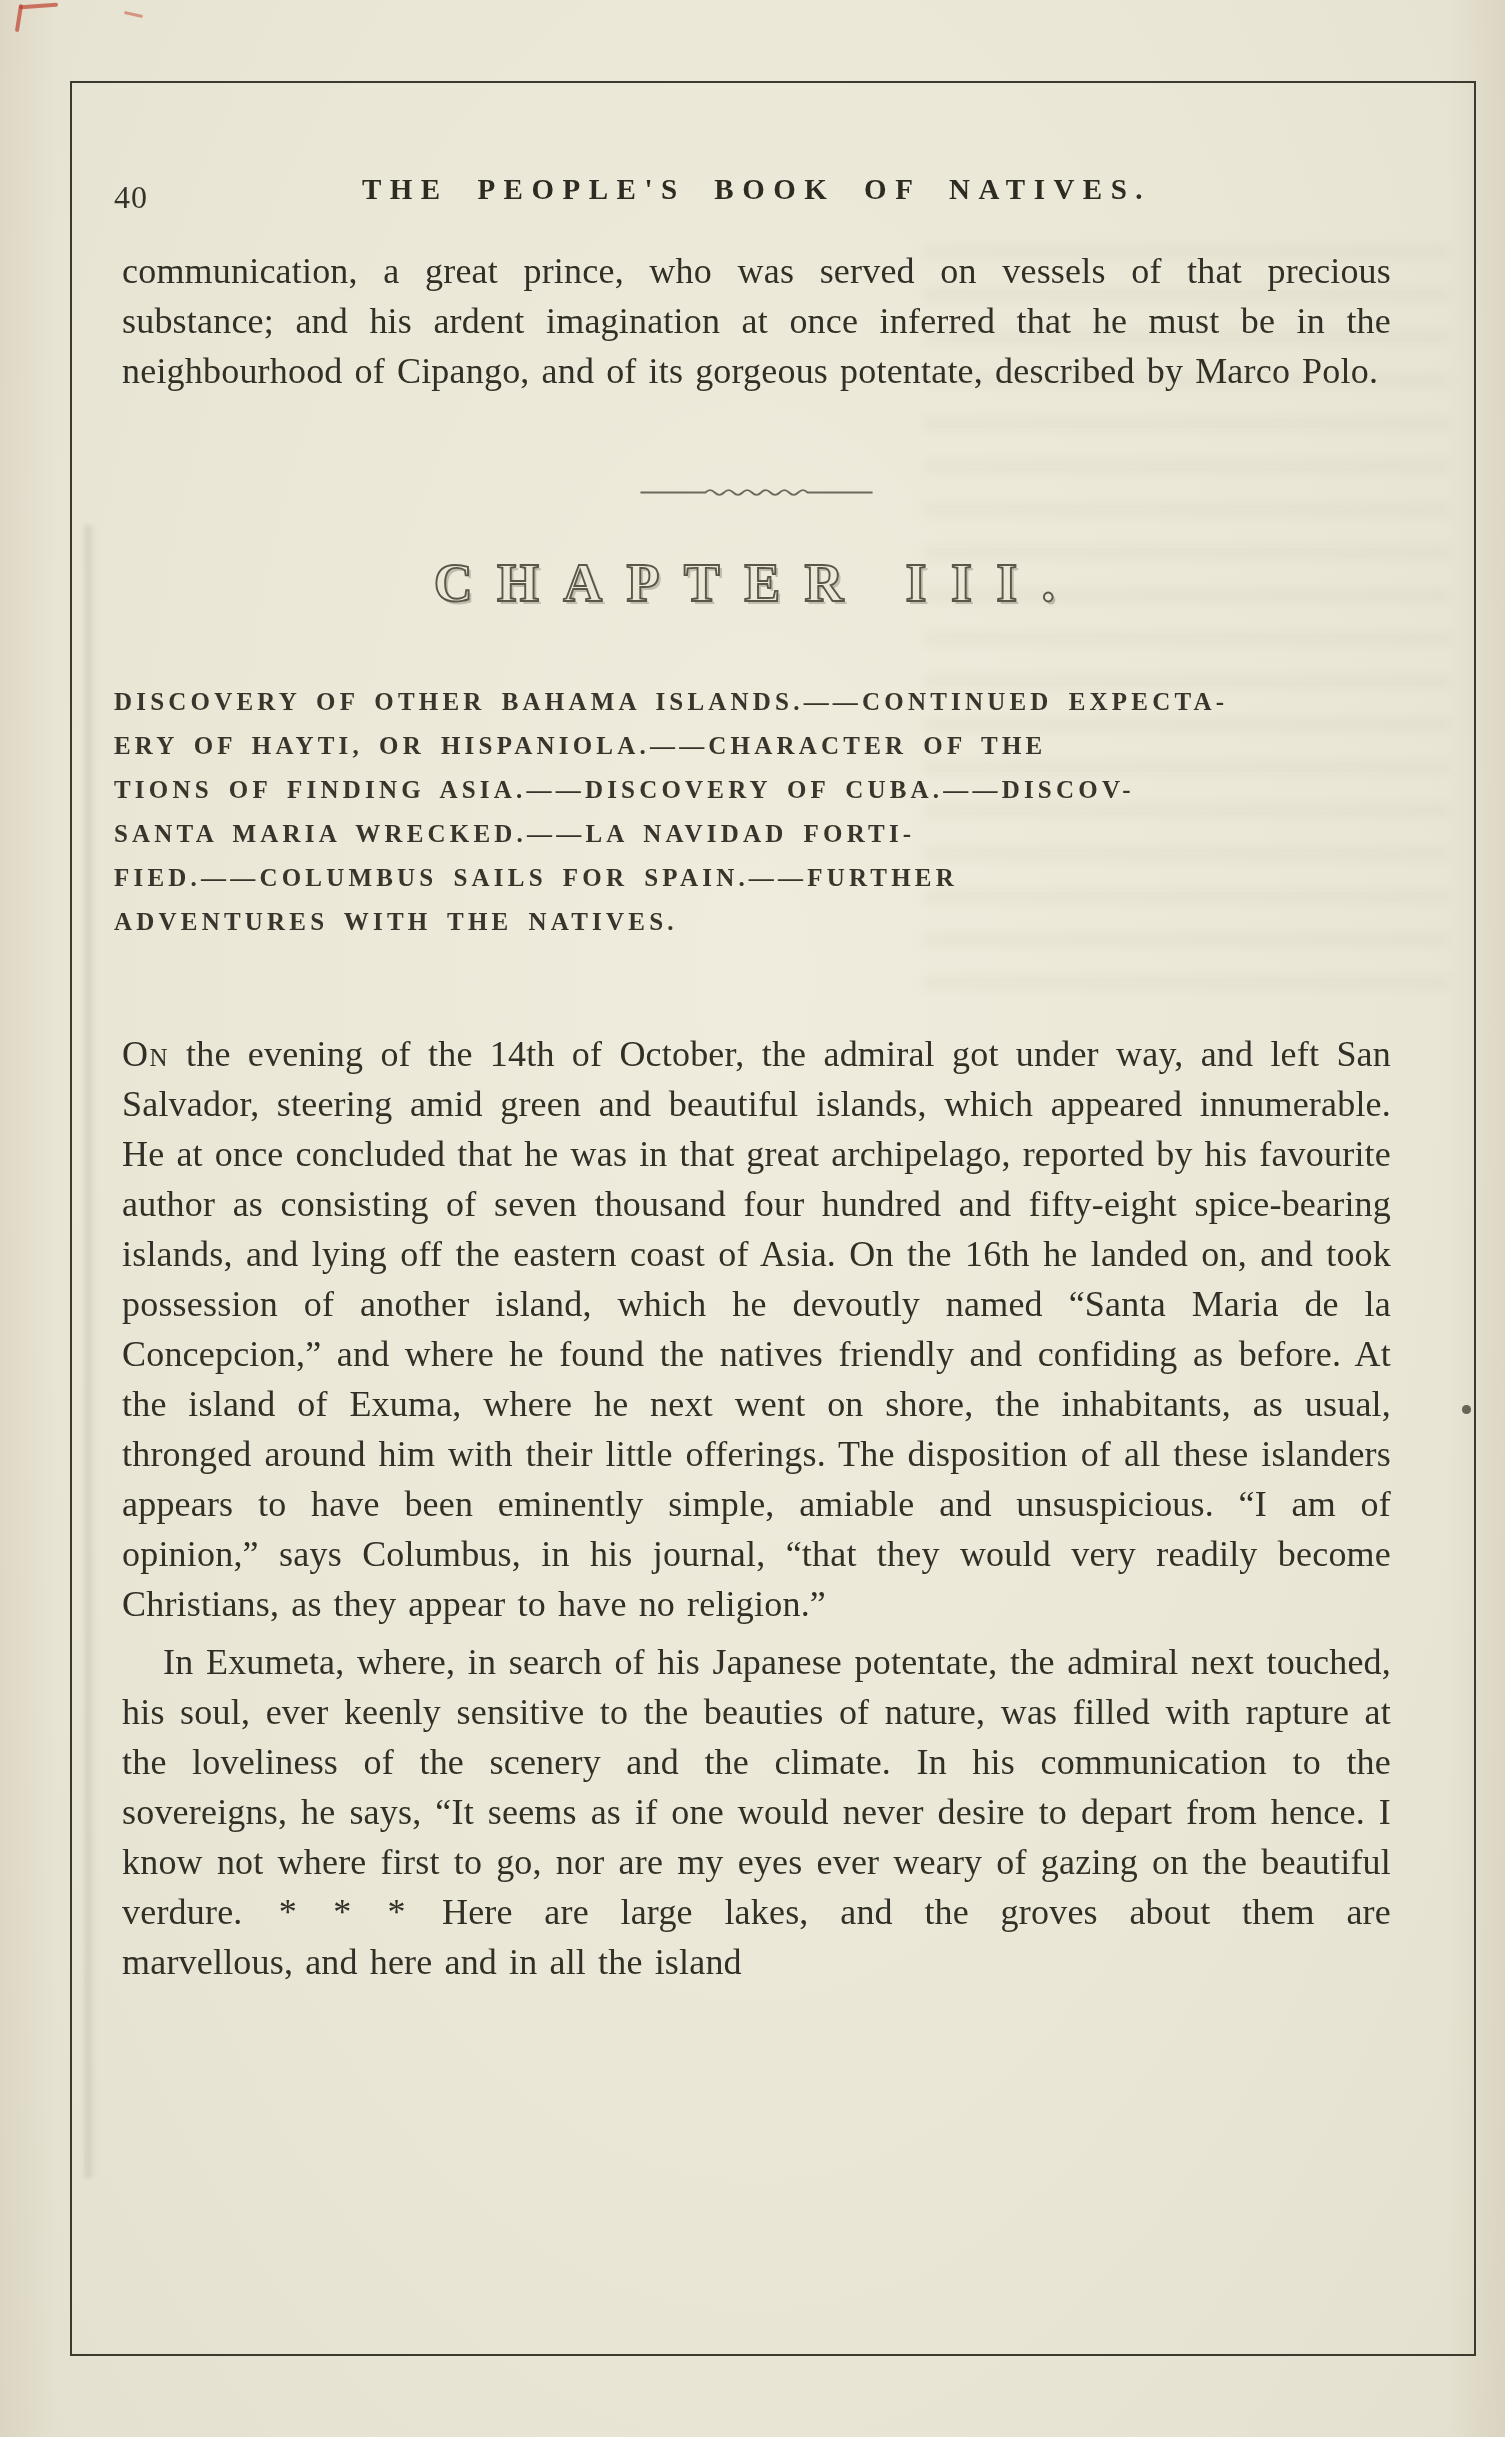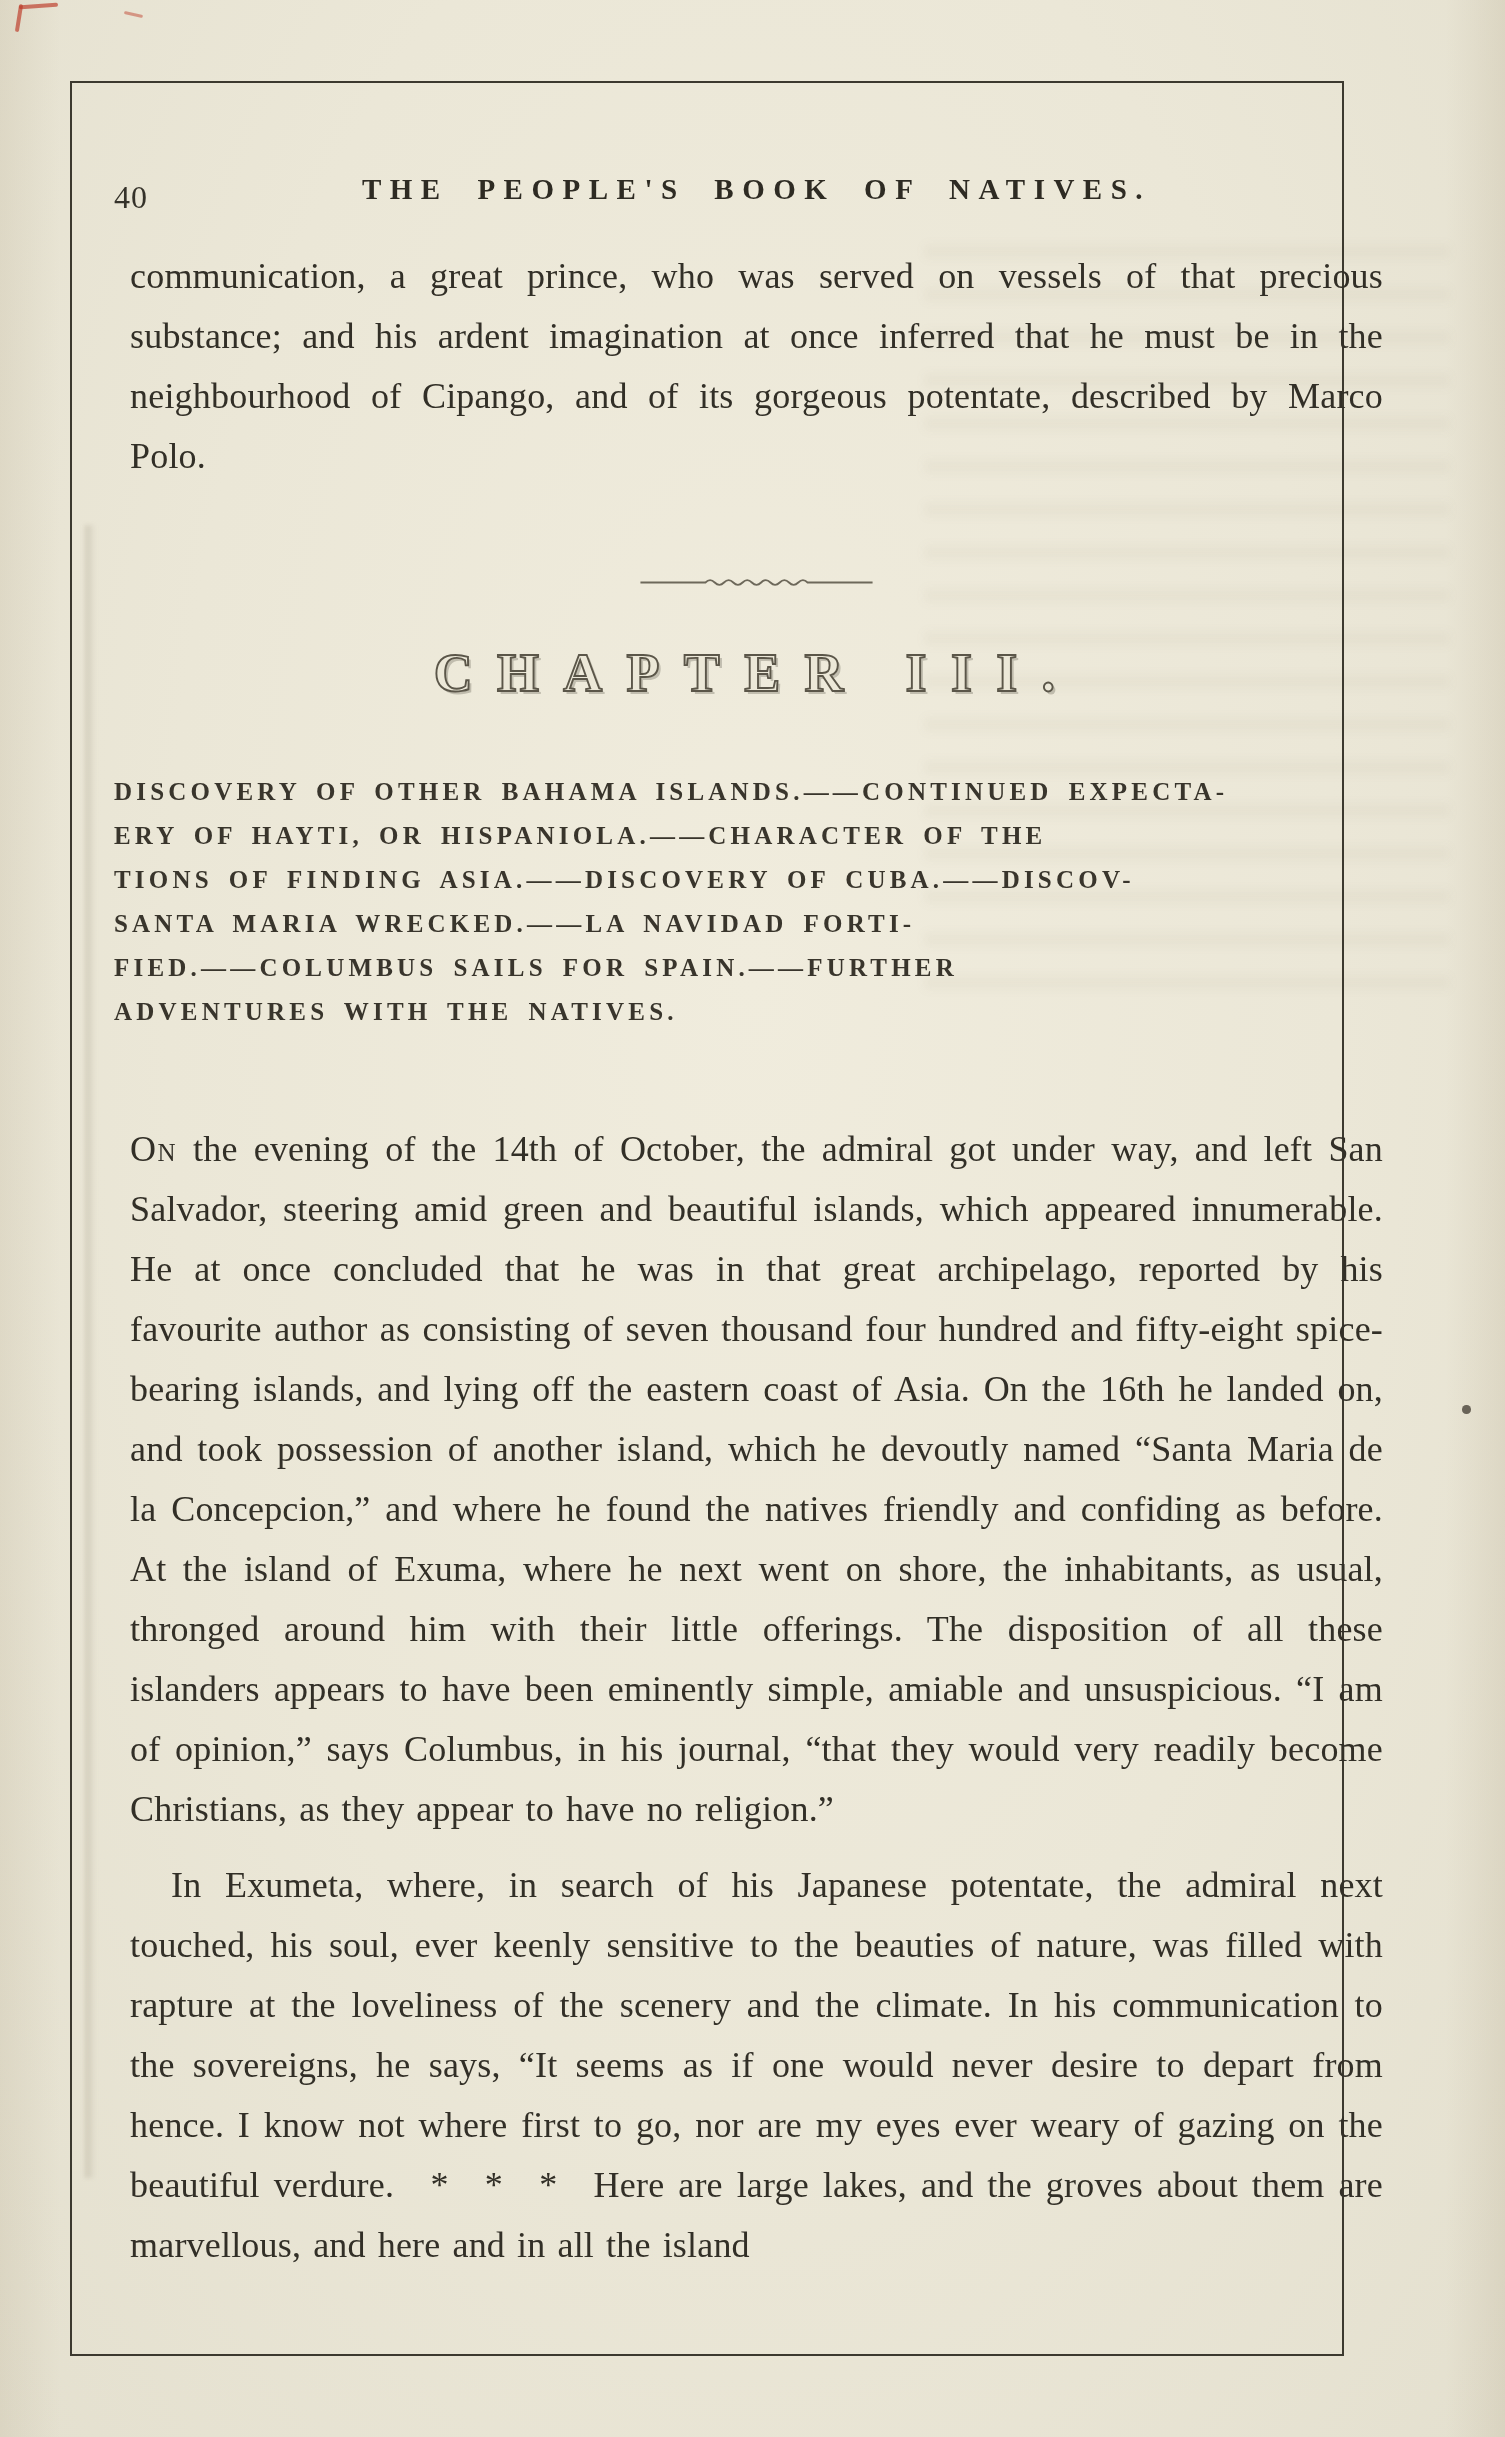--- a/index.html
+++ b/index.html
@@ -54,21 +54,21 @@
     position: absolute;
     left: 13px; top: 442px;
     width: 11.3px; height: 1653px;
     background: linear-gradient(90deg, rgba(115,100,75,0.20), rgba(0,0,0,0));
     filter: blur(1.9px);
   }
   
   .frame {
     position: absolute;
     left: 70px; top: 81px;
-    width: 1274px; height: 2275px;
+    width: 1406px; height: 2275px;
     border: 2.8px solid #3c392f;
     box-sizing: border-box;
   }
   .content {
     position: absolute;
     left: 42px; top: 90px;
     width: 1285px;
   }
   
   .header-row {
@@ -86,23 +86,23 @@
   .running-header {
     display: inline-block;
     font-size: 29px;
     font-weight: bold;
     letter-spacing: 8.5px;
     word-spacing: 13px;
     color: #2e2b23;
   }
   
   .body-text {
-    margin: 16px;
+    margin: 8px;
     font-size: 36px;
-    line-height: 60px;
+    line-height: 50px;
     text-align: justify;
     letter-spacing: 0.2px;
     word-spacing: 2.8px;
     color: #322f27;
   }
   .body-text.intro { margin-top: 32px; }
   .body-text.opening { margin-top: 85px; }
   .body-text.indented { text-indent: 41px; }
   .lead { font-variant: small-caps; letter-spacing: 1.4px; }
   

